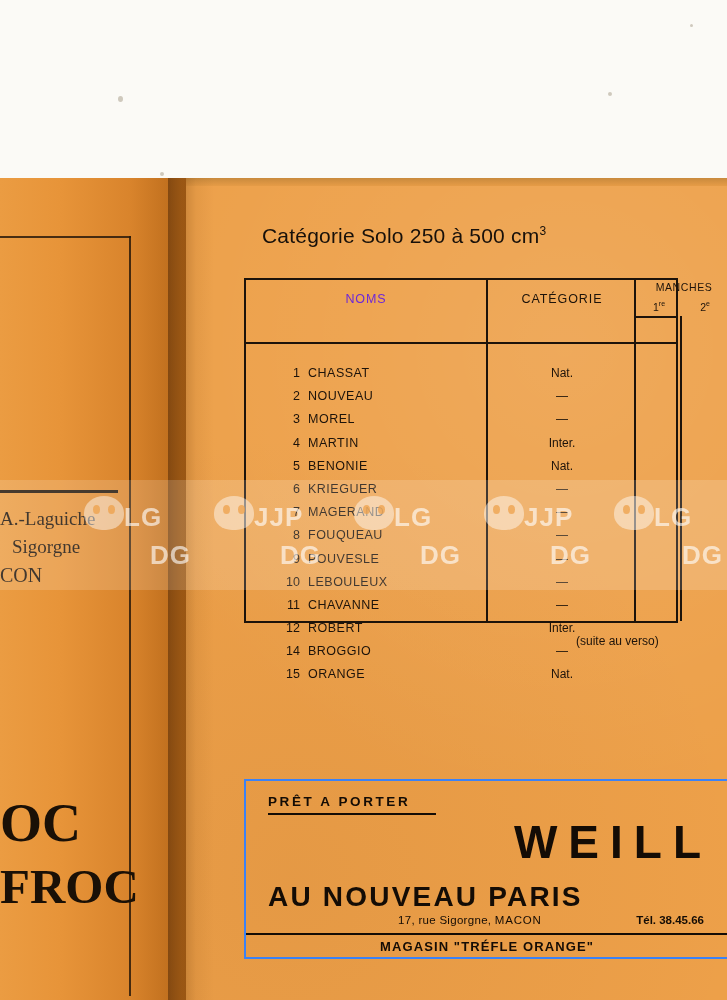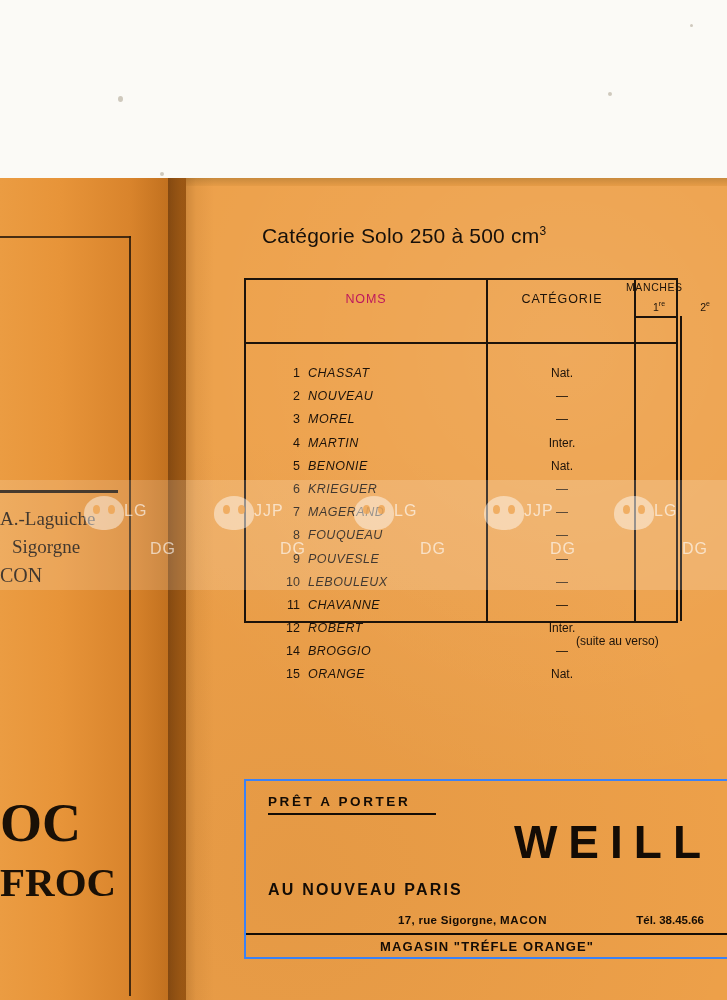--- a/index.html
+++ b/index.html
@@ -115,35 +115,36 @@
     height: 2px;
     background: #1d130a;
   }
   .hdr-noms {
     position: absolute;
     left: 0; top: 12px;
     width: 240px;
     text-align: center;
     font-size: 12.5px;
     letter-spacing: 0.9px;
-    color: #be185d;
+    color: #6d28d9;
   }
   .hdr-cat {
     position: absolute;
     left: 242px; top: 12px;
     width: 148px;
     text-align: center;
     font-size: 12.5px;
     letter-spacing: 0.9px;
     color: #1d130a;
   }
   .hdr-manches {
     position: absolute;
-    left: 380px; top: 1px;
+    left: 400px; top: 1px;
     width: 76px;
+    text-align: center;
     font-size: 10.5px;
     letter-spacing: 0.6px;
     color: #1d130a;
   }
   .hdr-m1, .hdr-m2 {
     position: absolute;
     top: 20px;
     width: 46px;
     text-align: center;
     font-size: 10.5px;
@@ -169,21 +170,20 @@
     text-align: right;
     font-size: 12.5px;
     color: #1d130a;
   }
   .row .nm {
     position: absolute;
     left: 62px;
     font-size: 12.5px;
     letter-spacing: 0.5px;
     color: #1d130a;
-    font-style: italic;
   }
   .row .ct {
     position: absolute;
     left: 242px;
     width: 148px;
     text-align: center;
     font-size: 12px;
     color: #1d130a;
   }
 
@@ -220,29 +220,29 @@
     position: absolute;
     right: 16px; top: 38px;
     font-size: 46px;
     font-weight: bold;
     letter-spacing: 11px;
     line-height: 1;
   }
   .ad .nouveau {
     position: absolute;
     left: 22px; top: 100px;
-    font-size: 16px;
+    font-size: 28px;
     font-weight: bold;
     letter-spacing: 2.2px;
   }
   .ad .addr {
     position: absolute;
     left: 152px; top: 133px;
     font-size: 11.5px;
-    font-weight: bold;
+    font-weight: normal;
     letter-spacing: 0.3px;
   }
   .ad .addr .city { letter-spacing: 0.8px; }
   .ad .tel {
     position: absolute;
     right: 24px; top: 133px;
     font-size: 11.5px;
     font-weight: bold;
   }
   .ad .mag-rule {
@@ -319,21 +319,21 @@
     font-family: "Liberation Serif", serif;
     font-size: 54px;
     font-weight: bold;
     color: #1a1006;
     white-space: nowrap;
   }
   .l-big2 {
     position: absolute;
     left: 0; top: 672px;
     font-family: "Liberation Serif", serif;
-    font-size: 41px;
+    font-size: 49px;
     font-weight: bold;
     color: #1a1006;
     white-space: nowrap;
   }
 
   
   .wm {
     position: absolute;
     left: 0; top: 480px;
     width: 727px; height: 110px;
@@ -341,23 +341,23 @@
   }
   .wm .band {
     position: absolute;
     left: 0; right: 0;
     height: 110px;
     background: rgba(255,255,255,0.16);
   }
   .wm .tile {
     position: absolute;
     font-family: "Liberation Sans", sans-serif;
-    font-weight: normal;
+    font-weight: bold;
     color: rgba(255,255,255,0.62);
-    font-size: 16px;
+    font-size: 26px;
     letter-spacing: 1px;
   }
   .wm .blob {
     position: absolute;
     width: 40px; height: 34px;
     border-radius: 50% 50% 45% 45%;
     background: rgba(255,255,255,0.45);
   }
   .wm .blob::after {
     content: "";

